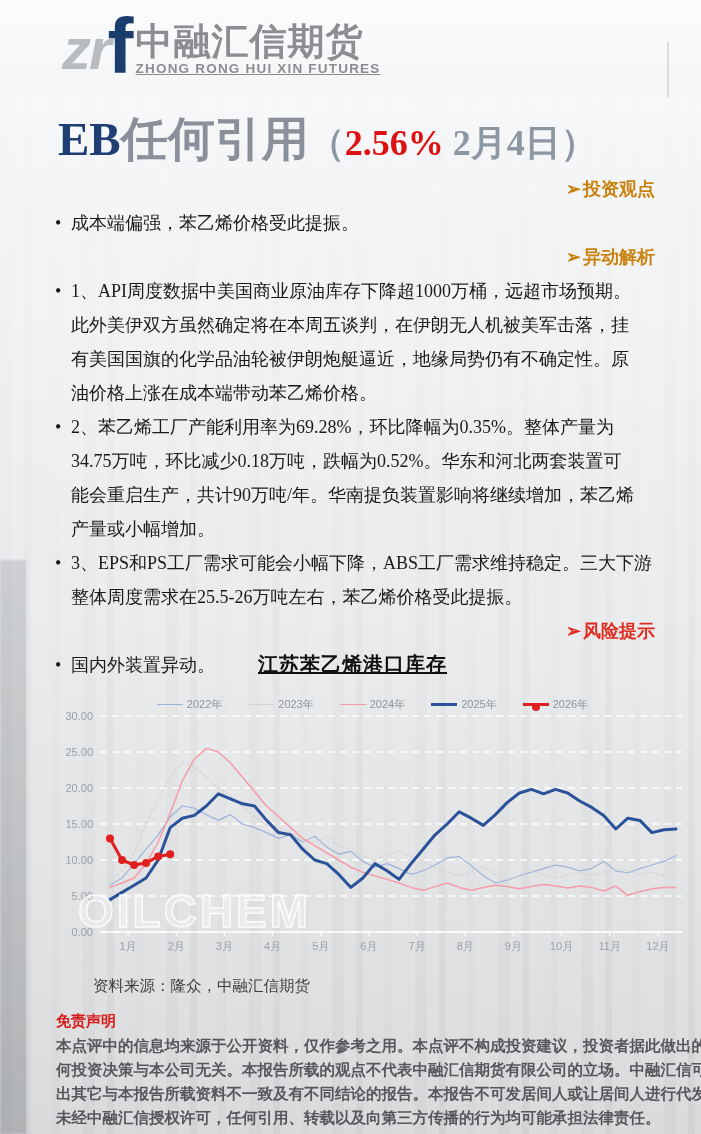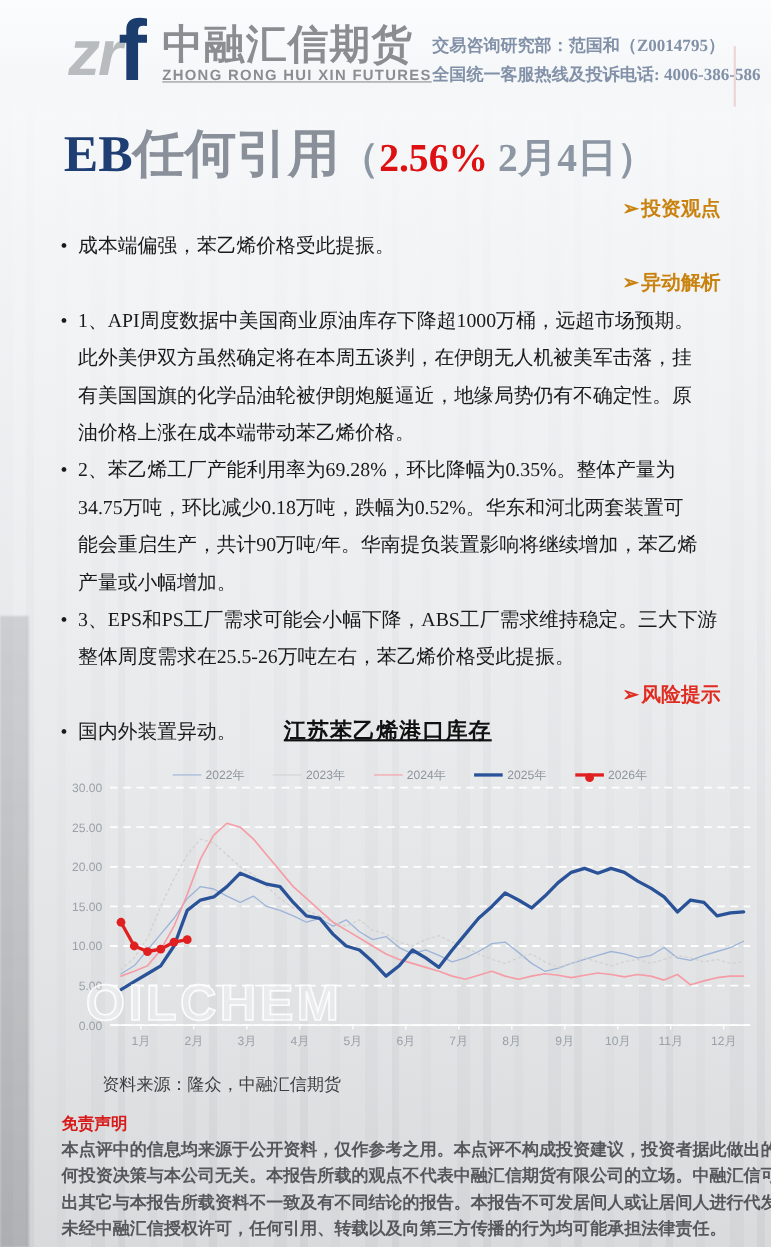--- a/index.html
+++ b/index.html
@@ -28,21 +28,21 @@
     filter:blur(1px);
   }
   
   .header{position:absolute; left:0; top:0; width:701px; height:103px;
     background:linear-gradient(180deg,#fbfcfd 0%,#f4f6f8 80%,rgba(244,246,248,0)) ;}
   .logo{position:absolute; left:62px; top:14px; display:flex; align-items:flex-end;}
   .logo-zr{font-family:"Liberation Sans",sans-serif; font-weight:bold; font-style:italic;
     font-size:58px; line-height:58px; color:#b9bcbf; letter-spacing:-2px;}
   .logo-f{font-family:"Liberation Sans",sans-serif; font-weight:bold;
     font-size:78px; line-height:64px; color:#1b3d6e; margin-left:-2px;}
-  .logo-cnblock{margin-left:14px; padding-bottom:2px;}
+  .logo-cnblock{margin-left:2px; padding-bottom:2px;}
   .logo-cn{font-size:37px; line-height:38px; font-weight:bold; color:#8b8d90; letter-spacing:1px;}
   .logo-en{font-family:"Liberation Sans",sans-serif; font-size:13.5px; font-weight:bold;
     color:#8b8d90; letter-spacing:1.2px;text-decoration:underline;}
   .contact{position:absolute; left:393px; top:28px; width:300px; color:#8291a8;
     font-size:15.5px; font-weight:bold; line-height:27px;}
   .accent-line{position:absolute; left:667px; top:42px; width:2px; height:55px;
     background:#e6c9c6; opacity:.7;}
   
   .title{position:absolute; left:58px; top:108px; white-space:nowrap;}
   .title .t-eb{font-size:47px; font-weight:bold; color:#1e3e74;}
@@ -86,24 +86,20 @@
   <div class="bg-left-edge"></div>
 
   <div class="header">
     <div class="logo">
       <span class="logo-zr">zr</span>
       <span class="logo-f">f</span>
       <span class="logo-cnblock">
         <div class="logo-cn">中融汇信期货</div>
         <div class="logo-en">ZHONG RONG HUI XIN FUTURES</div>
       </span>
-    </div>
-    <div class="contact">
-      <div>交易咨询研究部：范国和（Z0014795）</div>
-      <div>全国统一客服热线及投诉电话: 4006-386-586</div>
     </div>
     <div class="accent-line"></div>
   </div>
 
   <div class="title">
     <span class="t-eb">EB</span><span class="t-main">任何引用</span><span class="t-paren">（</span><span class="t-red">2.56%</span><span class="t-paren"> 2月4日</span><span class="t-paren">）</span>
   </div>
 
   <div class="body-text" id="sections">
       <div class="row heading-row" style="color: rgb(201, 130, 14);"><span class="arrow">➢</span><span>投资观点</span></div>

